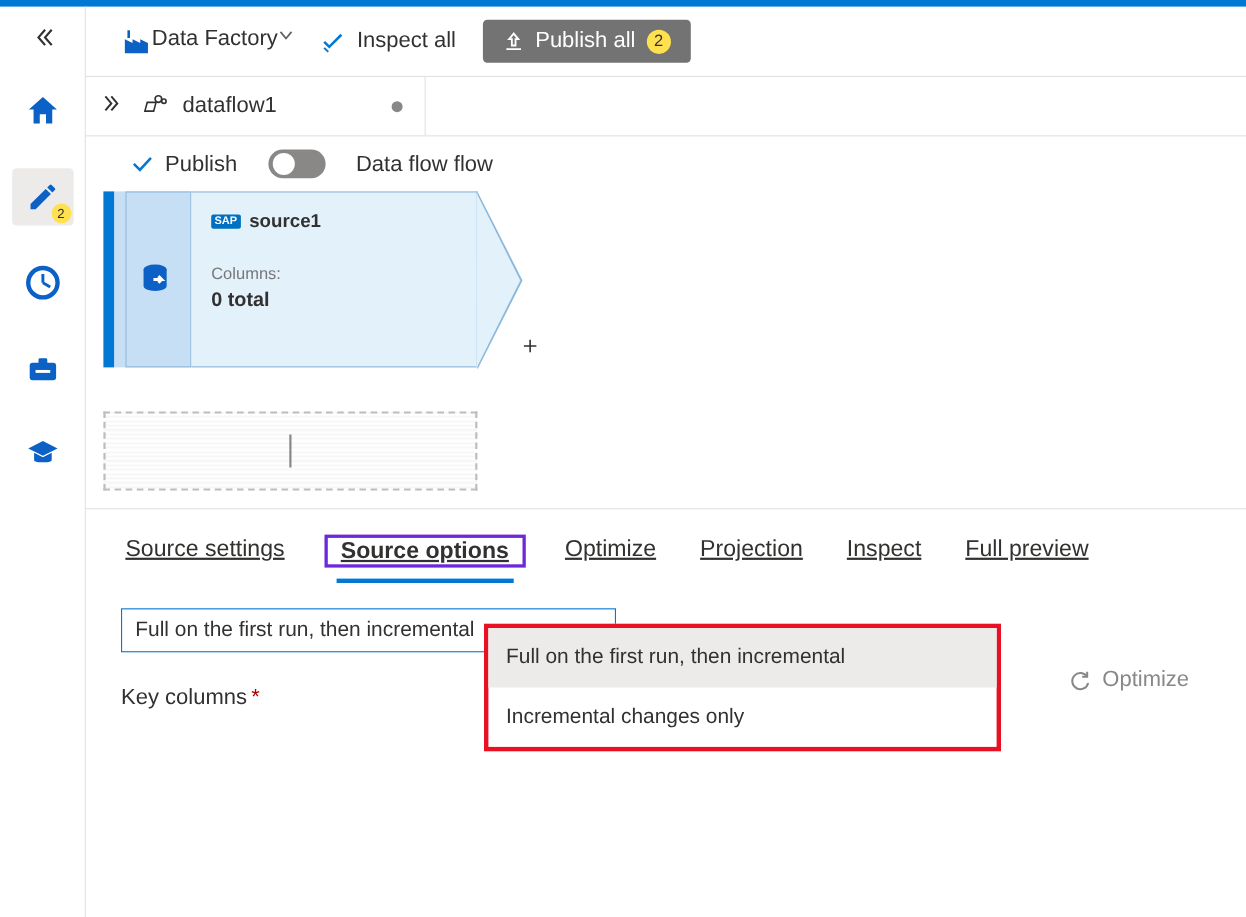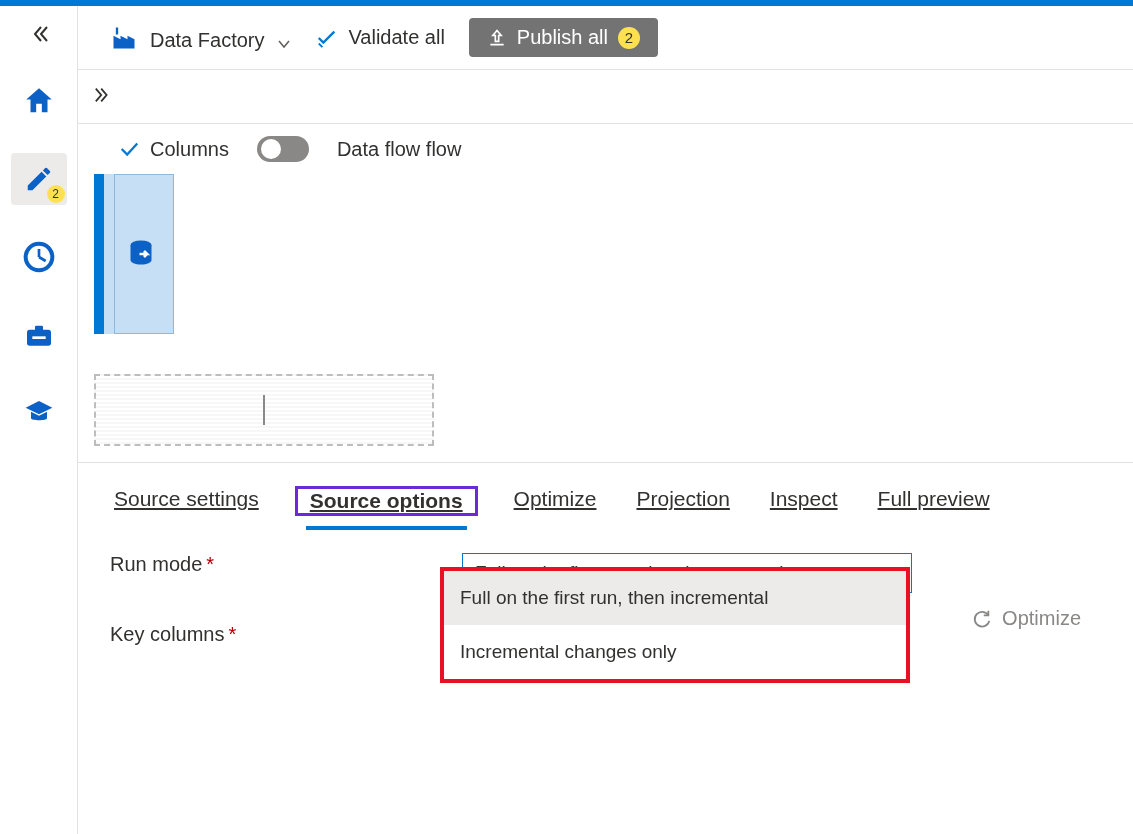--- a/index.html
+++ b/index.html
@@ -72,21 +72,21 @@
     flex-direction: column;
   }
   .headerbar {
     display: flex;
     align-items: center;
     gap: 24px;
     padding: 12px 24px 12px 32px;
     border-bottom: 1px solid #e1e1e1;
     font-size: 20px;
   }
-  .factory-link { display:flex; align-items:flex-end; gap:12px; cursor:pointer;}
+  .factory-link { display:flex; align-items:flex-start; cursor:pointer;}
   .validate-all { display:flex; align-items:center; gap:10px; color:#0078d4; cursor:pointer; }
   .publish-btn {
     background: #737373;
     color: #fff;
     border: none;
     border-radius: 4px;
     padding: 8px 18px;
     font-size: 20px;
     display: inline-flex;
     align-items: center;
@@ -284,60 +284,81 @@
         <span>Data Factory</span>
         <svg width="16" height="16" viewBox="0 0 16 16">
             <path d="M3 5 L8 11 L13 5" stroke="#605e5c" stroke-width="1.5" fill="none"></path>
           </svg>
       </div>
       <div class="validate-all">
         <svg width="22" height="22" viewBox="0 0 24 24">
             <path d="M3 12 L8 17 L20 5" stroke="#0078d4" stroke-width="2.5" fill="none"></path>
             <path d="M3 18 L7 22" stroke="#0078d4" stroke-width="2" fill="none"></path>
           </svg>
-        <span style="color:#323130">Validate all</span>
+        <span style="color:#323130">Inspect all</span>
       </div>
       <button class="publish-btn">
         <svg width="20" height="20" viewBox="0 0 24 24">
             <path d="M12 3 L7 9 H10 V16 H14 V9 H17 Z M4 20 H20" stroke="#fff" stroke-width="2" fill="none"></path>
           </svg>
         <span>Publish all</span>
         <span class="publish-count">2</span>
       </button>
     </div>
 
     <div class="tabrow">
       <span class="expand">
         <svg width="18" height="18" viewBox="0 0 20 20">
             <path d="M8 3 L14 10 L8 17 M2 3 L8 10 L2 17" stroke="#323130" stroke-width="2" fill="none"></path>
           </svg>
       </span>
+      <div class="dataflow-tab">
+        <svg width="24" height="24" viewBox="0 0 24 24">
+          <path d="M6 16 L6 8 L14 8 L14 16 Z" fill="none" stroke="#323130" stroke-width="1.5" transform="skewX(-15)"></path>
+          <circle cx="14" cy="5" r="3" fill="none" stroke="#323130" stroke-width="1.5"></circle>
+          <circle cx="19" cy="7" r="2" fill="none" stroke="#323130" stroke-width="1.5"></circle>
+        </svg>
+        <span>dataflow1</span>
+        <span style="width:80px"></span>
+        <span class="dirty-dot"></span>
+      </div>
     </div>
 
     <div class="subtoolbar">
       <div class="validate-btn">
         <svg width="22" height="22" viewBox="0 0 24 24">
             <path d="M4 12 L10 18 L21 6" stroke="#0078d4" stroke-width="2.5" fill="none"></path>
           </svg>
-        <span style="color:#323130">Columns</span>
+        <span style="color:#323130">Publish</span>
       </div>
       <div class="toggle"></div>
       <span>Data flow flow</span>
     </div>
 
     <div class="canvas">
       <div class="source-node">
         <div class="source-handle"></div>
         <div class="source-handle2"></div>
         <div class="source-iconcol">
           <svg width="36" height="36" viewBox="0 0 24 24">
             <ellipse cx="10" cy="6" rx="7" ry="3" fill="#0b61c5"></ellipse>
             <path d="M3 6 V16 C3 17.7 6 19 10 19 C14 19 17 17.7 17 16 V6" fill="#0b61c5"></path>
             <path d="M9 12 L14 12 L12 10 M14 12 L12 14" stroke="#fff" stroke-width="1.8" fill="none"></path>
           </svg>
+        </div>
+        <div class="source-body">
+          <div class="node-arrow-border"></div>
+          <div class="node-arrow"></div>
+          <div style="display:flex;align-items:center;gap:8px;">
+            <span class="sap-badge">SAP</span>
+            <span style="font-weight:600">source1</span>
+          </div>
+          <div class="cols-label">Columns:</div>
+          <div class="cols-total">0 total</div>
+          <span class="plus-icon">＋</span>
         </div>
       </div>
       <div class="dropzone">
         <div style="width:2px;height:30px;background:#8a8886"></div>
       </div>
     </div>
 
     <div class="panel">
       <div class="panel-tabs">
         <span class="panel-tab">Source settings</span>
@@ -345,23 +366,20 @@
           <span class="panel-tab active">Source options</span>
         </span>
         <span class="panel-tab">Optimize</span>
         <span class="panel-tab">Projection</span>
         <span class="panel-tab">Inspect</span>
         <span class="panel-tab">Full preview</span>
       </div>
 
       <div class="form-area">
         <div class="form-row">
-          <div class="form-label">
-            <span>Run mode</span><span class="req">*</span>
-          </div>
           <div>
             <div class="select-box">
               <span>Full on the first run, then incremental</span>
               <svg width="14" height="14" viewBox="0 0 16 16">
                   <path d="M3 5 L8 11 L13 5" stroke="#605e5c" stroke-width="1.5" fill="none"></path>
                 </svg>
             </div>
           </div>
         </div>
 

